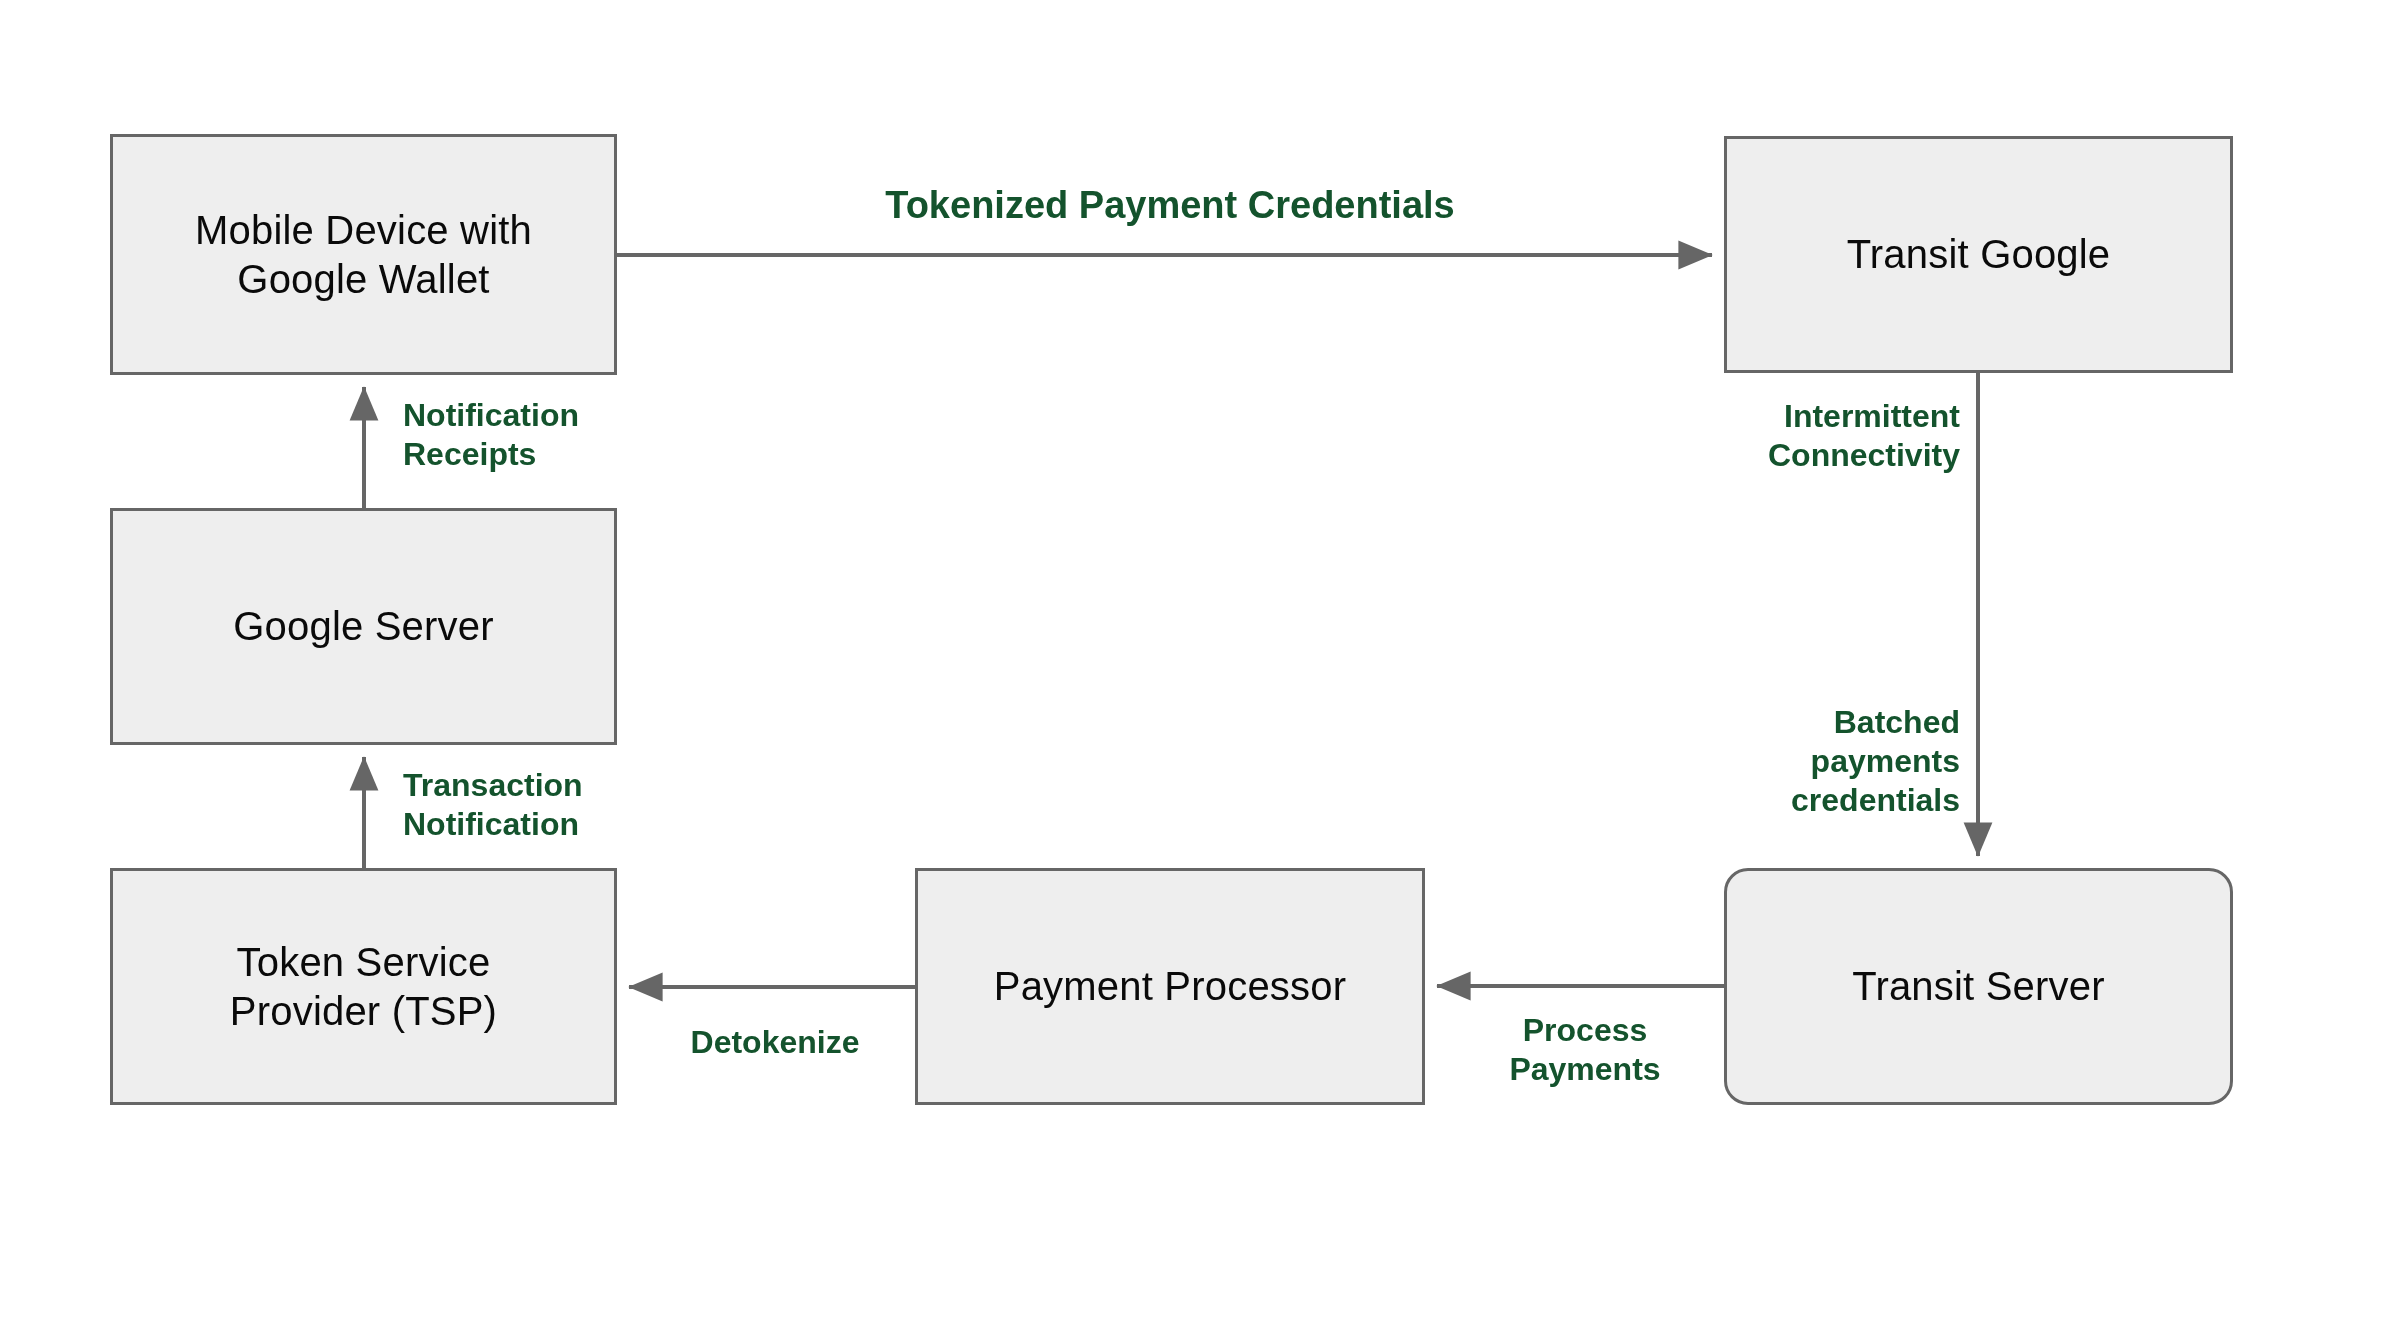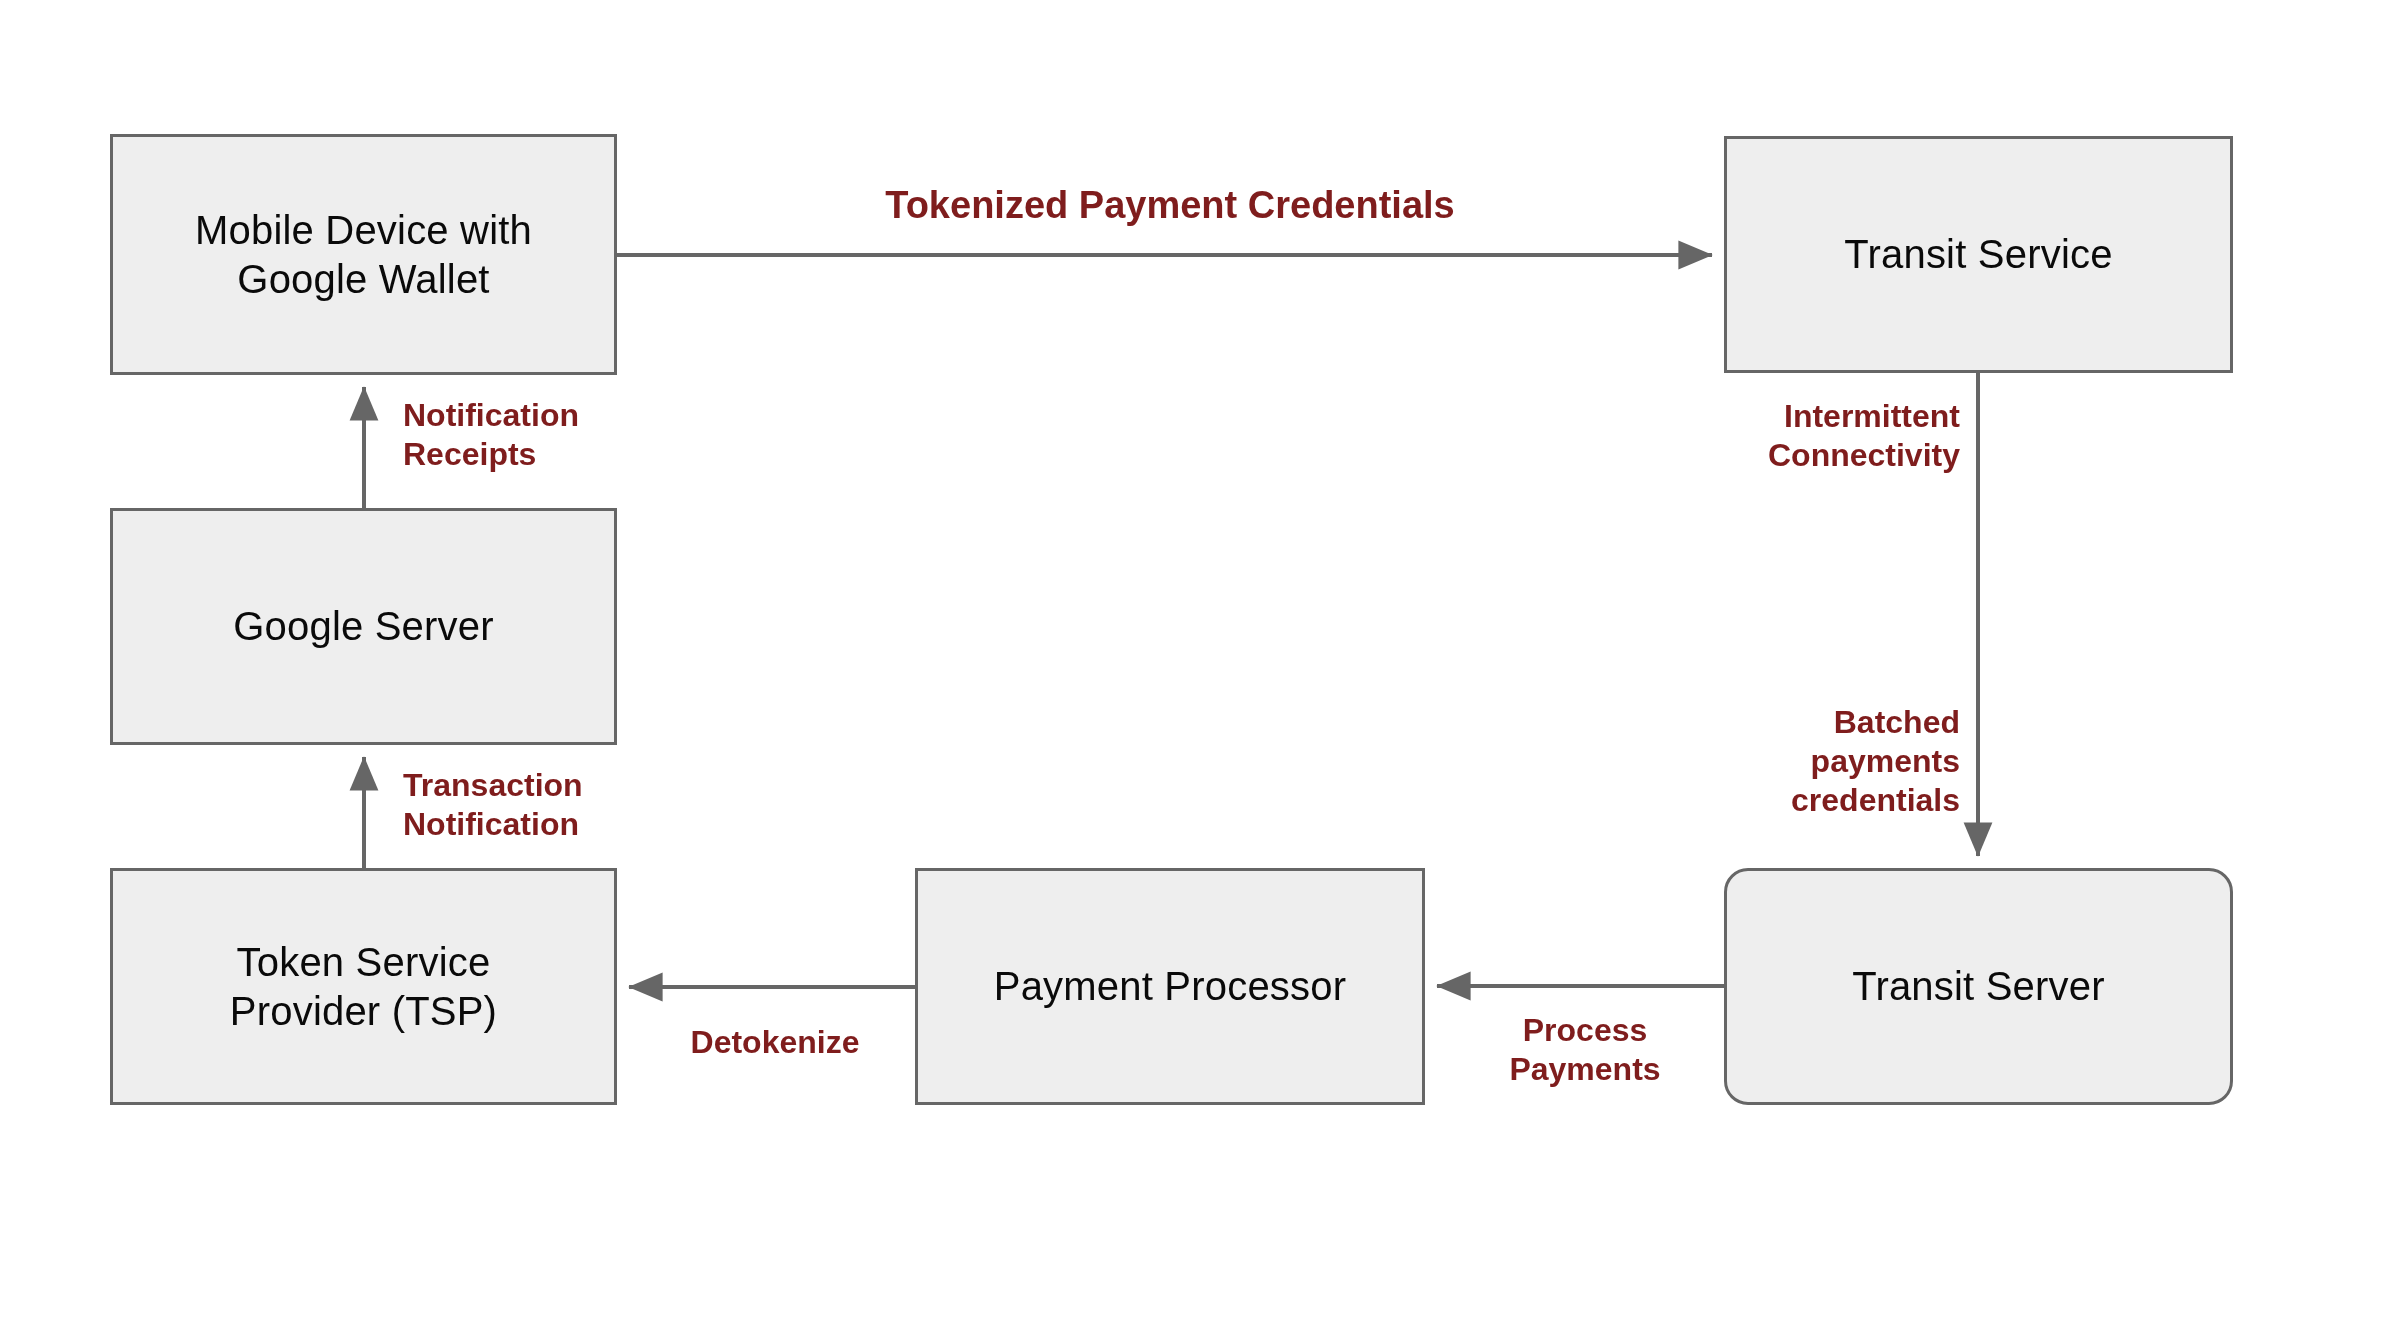--- a/index.html
+++ b/index.html
@@ -35,21 +35,21 @@
     color: #0a0a0a;
     line-height: 1.22;
     letter-spacing: 0.2px;
     white-space: pre-line;
   }
   .edge-label {
     position: absolute;
     font-family: "Liberation Sans", sans-serif;
     font-weight: 700;
     font-size: 32px;
-    color: #7f1d1d;
+    color: #14532d;
     line-height: 1.22;
     white-space: pre-line;
     text-align: center;
   }
   .edge-label.big {
     font-size: 38px;
   }
   .edge-label.align-right {
     text-align: right;
   }
@@ -90,21 +90,21 @@
 
     <line x1="364" y1="508" x2="364" y2="387" stroke="#666666" stroke-width="4" marker-end="url(#arrowhead)"></line>
   </svg>
 
   <div class="node" style="left:110px; top:134px; width:507px; height:241px;">
     <span class="node-label">Mobile Device with
 Google Wallet</span>
   </div>
 
   <div class="node" style="left:1724px; top:136px; width:509px; height:237px;">
-    <span class="node-label">Transit Service</span>
+    <span class="node-label">Transit Google</span>
   </div>
 
   <div class="node" style="left:110px; top:508px; width:507px; height:237px;">
     <span class="node-label">Google Server</span>
   </div>
 
   <div class="node" style="left:110px; top:868px; width:507px; height:237px;">
     <span class="node-label">Token Service
 Provider (TSP)</span>
   </div>

